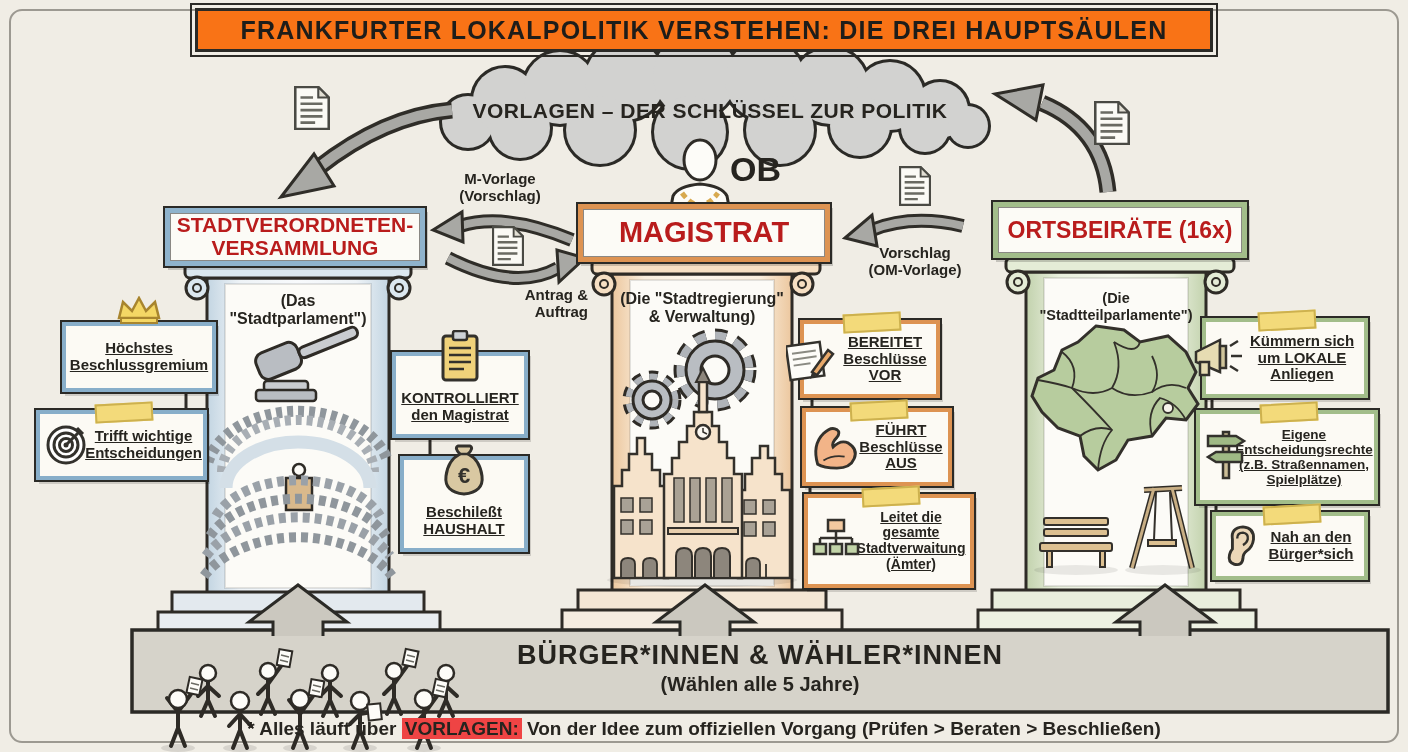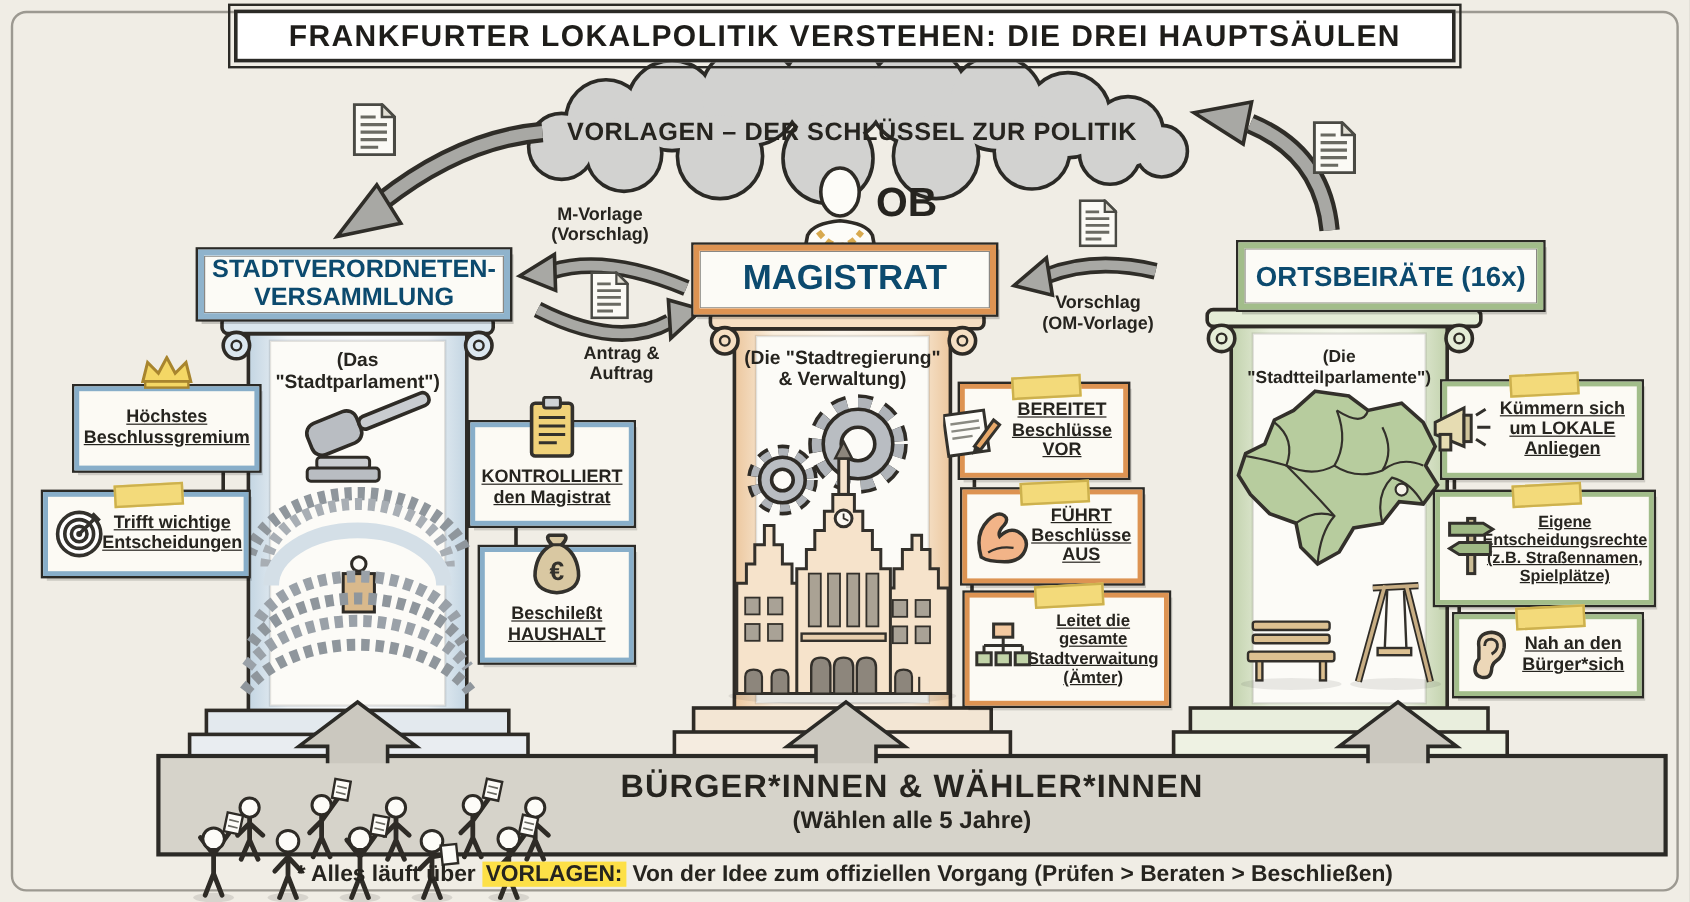--- a/index.html
+++ b/index.html
@@ -1,46 +1,46 @@
 <!DOCTYPE html>
 <html><head>
 <meta charset="utf-8">
 <style>
   html,body{margin:0;padding:0;background:#d8d5cd;}
   .stage{position:relative;width:1408px;height:752px;background:#f0ede5;overflow:hidden;
          font-family:"Liberation Sans",sans-serif;color:#26241f;}
   .stage svg.art{position:absolute;left:0;top:0;z-index:1;}
   .abs{position:absolute;z-index:3;}
-  .banner{left:195px;top:8px;width:1012px;height:38px;background:#ffffff;border:3px solid #2b2a26;
+  .banner{left:195px;top:8px;width:1012px;height:38px;background:#f97316;border:3px solid #2b2a26;
           outline:2px solid #2b2a26;outline-offset:3px;display:flex;align-items:center;justify-content:center;
           font-weight:700;font-size:25px;letter-spacing:1.2px;color:#1e1d1a;}
   .cloud-label{left:450px;top:99px;width:520px;text-align:center;font-weight:700;font-size:21px;letter-spacing:.5px;}
   .ob-label{left:730px;top:150px;width:70px;font-weight:700;font-size:34px;}
   .pill-head{background:#fcfbf6;border:5px solid;box-shadow:0 0 0 2px #2b2a26, 3px 4px 0 rgba(0,0,0,.18),
              inset 0 0 0 1px rgba(43,42,38,.55);
              display:flex;align-items:center;justify-content:center;text-align:center;
-             font-weight:700;white-space:pre-line;line-height:1.08;color:#0c4a6e;}
+             font-weight:700;white-space:pre-line;line-height:1.08;color:#b91c1c;}
   .ph-left{left:165px;top:208px;width:250px;height:48px;border-color:#8fb3cc;font-size:21px;}
   .ph-mid{left:578px;top:204px;width:242px;height:48px;border-color:#dd9352;font-size:29px;}
-  .ph-right{left:993px;top:202px;width:244px;height:46px;border-color:#a2bd8a;font-size:23px;margin-left:39px;}
+  .ph-right{left:993px;top:202px;width:244px;height:46px;border-color:#a2bd8a;font-size:23px;}
   .sub{position:absolute;z-index:3;font-weight:700;text-align:center;white-space:pre-line;font-size:16px;line-height:1.15;}
   .flow{position:absolute;z-index:3;font-weight:700;text-align:center;white-space:pre-line;font-size:15px;line-height:1.15;}
   .co{position:absolute;z-index:3;background:#fcfaf4;border:4px solid #888;
       box-shadow:0 0 0 2px #2b2a26, 3px 4px 0 rgba(0,0,0,.14);
       display:flex;align-items:center;justify-content:center;text-align:center;}
   .co.blue{border-color:#88aec9}.co.orange{border-color:#dd9352}.co.green{border-color:#a2bd8a}
   .co .txt{white-space:pre-line;font-weight:700;font-size:15px;line-height:1.12;position:relative;z-index:2;text-decoration:underline;}
   .tape{position:absolute;top:-11px;left:50%;width:54px;height:15px;margin-left:-27px;background:#f3da7a;
         border:2px solid #cdb14e;transform:rotate(-3deg);z-index:4;}
   .co .icon-abs{position:absolute;z-index:3;}
   .band-text{left:140px;top:640px;width:1240px;text-align:center;}
   .band-l1{font-weight:700;font-size:27px;letter-spacing:1px;}
   .band-l2{font-weight:700;font-size:20px;margin-top:2px;}
   .footnote{left:0;top:718px;width:1408px;text-align:center;font-weight:700;font-size:19px;}
-  .footnote .hl{background:#fde047;padding:0 3px;}
+  .footnote .hl{background:#ef4444;padding:0 3px;}
 </style>
 </head>
 <body>
 
 <div class="stage">
 
 <svg class="art" width="1408" height="752" viewBox="0 0 1408 752">
   <defs>
     <symbol id="doc" viewBox="0 0 34 42">
       <path d="M1,1 H23 L33,11 V41 H1 Z" fill="#fbfaf5" stroke="#4a4a44" stroke-width="2.5"></path>
@@ -367,21 +367,21 @@
 <div class="abs pill-head ph-mid">MAGISTRAT</div>
 <div class="abs pill-head ph-right">ORTSBEIRÄTE (16x)</div>
 
 <div class="sub" style="left:210px;top:292px;width:176px;">(Das "Stadtparlament")</div>
 <div class="sub" style="left:615px;top:290px;width:174px;">(Die "Stadtregierung"
 &amp; Verwaltung)</div>
 <div class="sub" style="left:1028px;top:290px;width:176px;font-size:14.5px;">(Die "Stadtteilparlamente")</div>
 
 <div class="flow" style="left:428px;top:170px;width:144px;">M-Vorlage
 (Vorschlag)</div>
-<div class="flow" style="left:448px;top:286px;width:140px;">Antrag &amp;
+<div class="flow" style="left:448px;top:286px;width:140px;text-align:right;">Antrag &amp;
 Auftrag</div>
 <div class="flow" style="left:850px;top:244px;width:130px;">Vorschlag
 (OM-Vorlage)</div>
 
 <div class="co blue" style="left:62px;top:322px;width:146px;height:62px;">
   <svg class="icon-abs" style="top:-30px;left:50%;margin-left:-22px;" width="44" height="30" viewBox="0 0 44 30">
     <polygon points="2,22 6,6 15,15 22,2 29,15 38,6 42,22" fill="#f4d765" stroke="#a8852e" stroke-width="2.5"></polygon>
     <rect x="4" y="22" width="36" height="5" fill="#f4d765" stroke="#a8852e" stroke-width="2"></rect>
   </svg>
   <span class="txt">Höchstes

